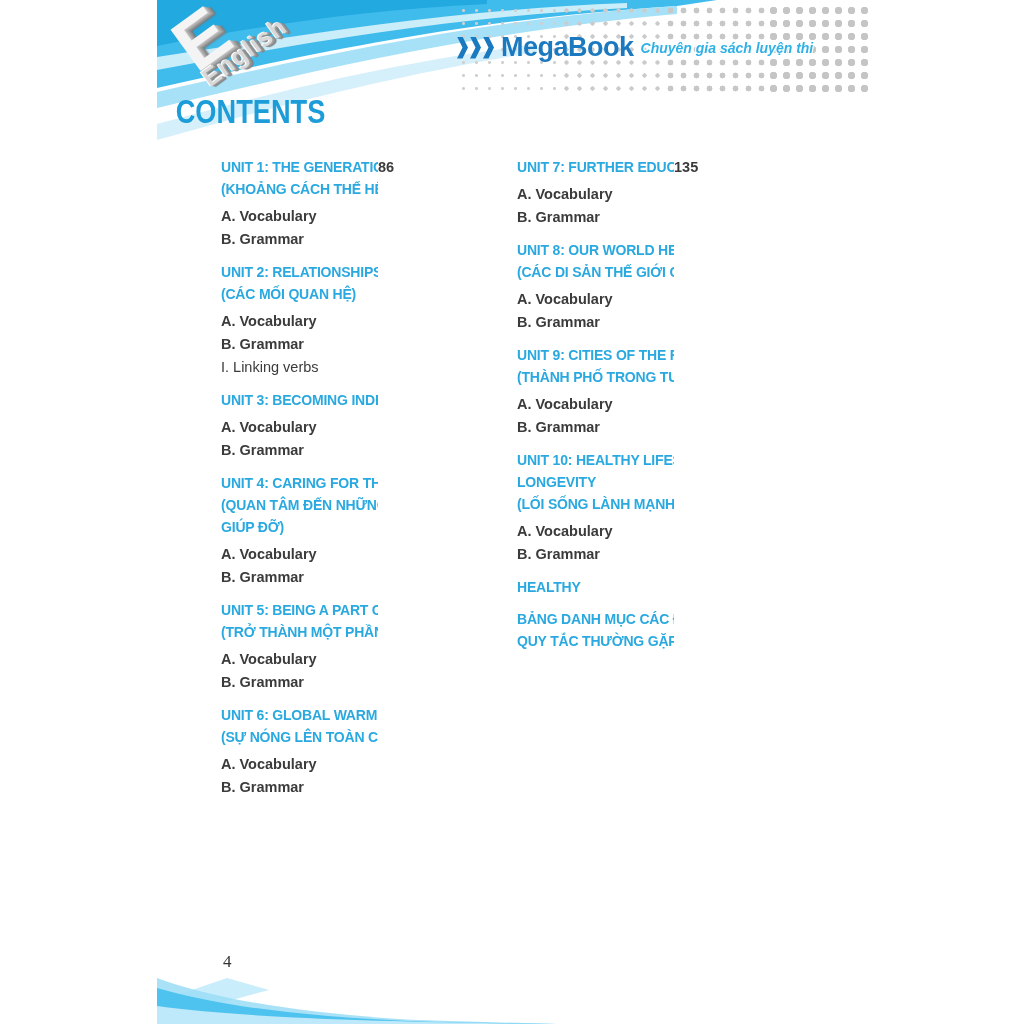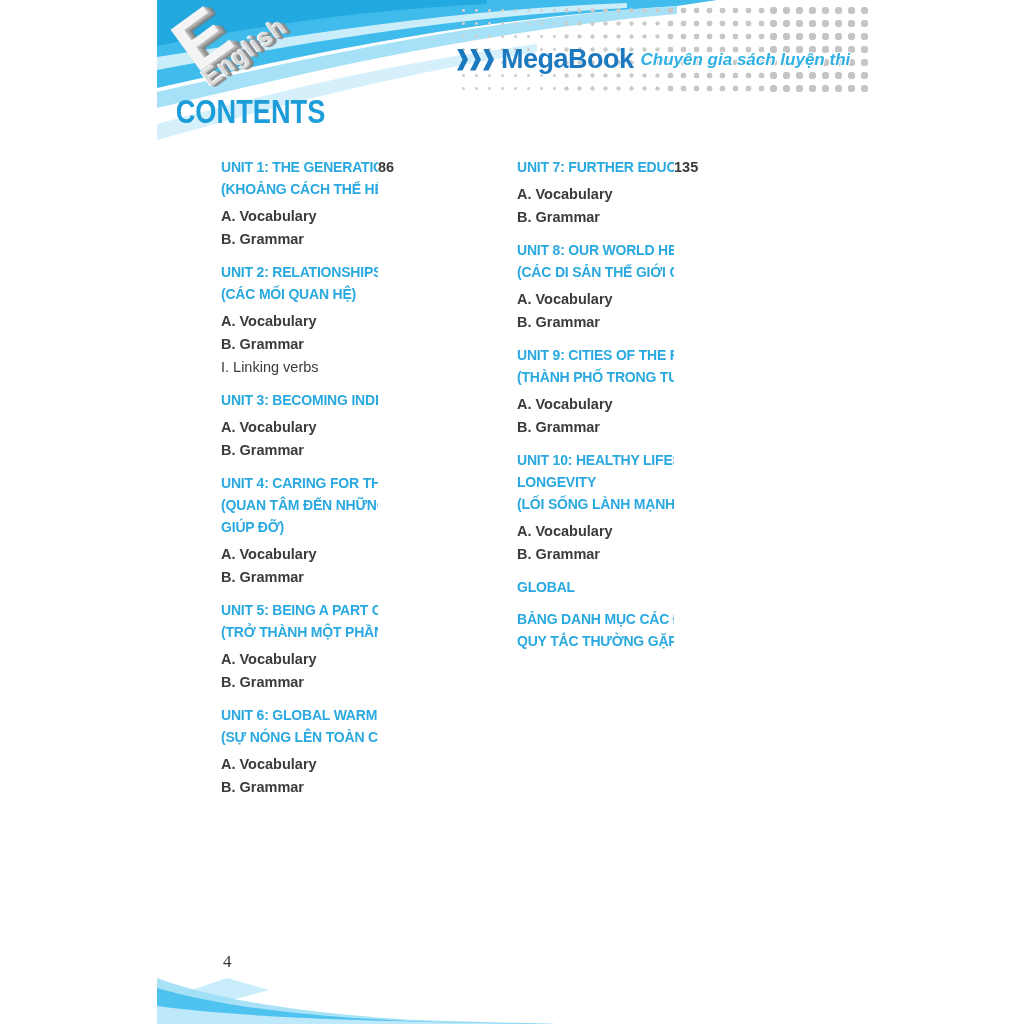--- a/index.html
+++ b/index.html
@@ -22,26 +22,26 @@
   .dots .d3{background-image:radial-gradient(circle,#c7c7c7 2.7px,transparent 3.2px);background-size:13px 13px;}
   .dots .d4{background-image:radial-gradient(circle,#c5c5c5 3.5px,transparent 4.0px);background-size:13px 13px;}
 
   .e-logo{position:absolute;left:20px;top:2px;transform:rotate(-36deg);transform-origin:center;
     font-weight:bold;font-size:74px;line-height:1;color:#f4f4f4;
     text-shadow:1px 1px 0 #c2c2c2,2px 2px 0 #b4b4b4,3px 3px 0 #a6a6a6,4px 4px 0 #979797,5px 5px 0 #8a8a8a,6px 6px 2px #777;}
   .english-label{position:absolute;left:48px;top:66px;transform:rotate(-36deg);transform-origin:left center;
     font-weight:bold;font-size:25px;letter-spacing:1px;color:#d8d8d8;
     text-shadow:-1px -1px 0 #ffffff,1px 1px 0 #a0a0a0,2px 2px 0 #909090,3px 3px 1px #828282;}
 
-  .brand{position:absolute;left:300px;top:44px;display:flex;align-items:center;gap:7px;}
+  .brand{position:absolute;left:300px;top:32px;display:flex;align-items:center;gap:7px;}
   .chevrons{display:flex;gap:2px;}
   .chevrons span{display:block;width:11px;height:22px;background:var(--brand-blue);
     clip-path:polygon(0 0,50% 0,100% 50%,50% 100%,0 100%,50% 50%);}
   .brand-name{font-size:27px;font-weight:800;color:var(--brand-blue);letter-spacing:-0.5px;}
-  .brand-tagline{font-size:17px;font-style:italic;font-weight:bold;color:#2FB1E6;
+  .brand-tagline{font-size:14px;font-style:italic;font-weight:bold;color:#2FB1E6;
     text-shadow:1px 1px 0 #fff,-1px -1px 0 #fff,1px -1px 0 #fff,-1px 1px 0 #fff;}
 
   
   .contents-title{position:absolute;left:0;top:92px;width:713px;}
   .contents-title span{display:inline-block;font-size:34px;font-weight:800;color:#1C9CD8;
     transform:scaleX(0.8);letter-spacing:0;}
 
   
   .toc-col{position:absolute;top:156px;}
   .toc-col.left{left:64px;width:273px;}
@@ -291,21 +291,21 @@
             <span class="page">133</span>
           </div>
           <div class="toc-item bold">
             <span class="label">B. Grammar</span>
             <span class="page">135</span>
           </div>
         </div>
         <div class="toc-section">
           <div class="unit-title">
             <div class="title-line">
-              <span class="t">GLOBAL</span>
+              <span class="t">HEALTHY</span>
               <span class="n">144</span>
             </div>
           </div>
         </div>
         <div class="toc-section">
           <div class="unit-title">
             <div class="title-line">
               <span class="t">BẢNG DANH MỤC CÁC ĐỘNG TỪ BẤT</span>
             </div>
             <div class="title-line">

